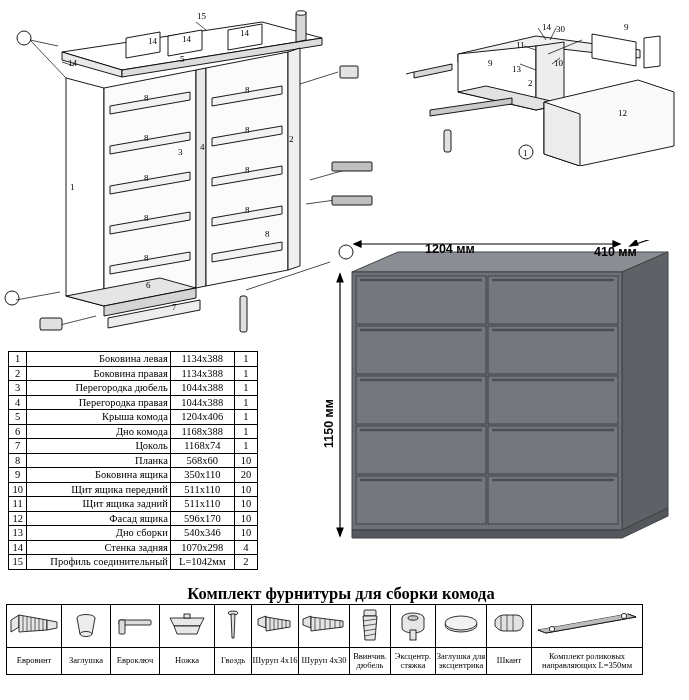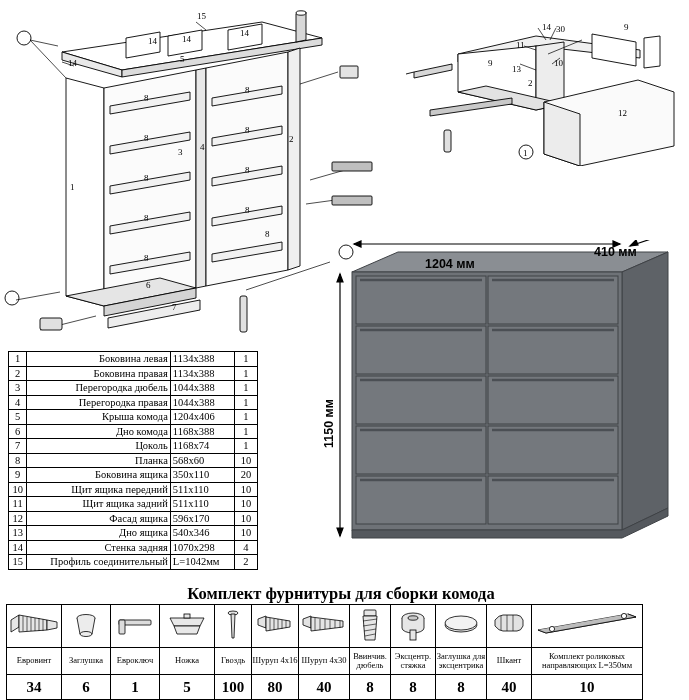--- a/index.html
+++ b/index.html
@@ -5,21 +5,21 @@
   html,body{margin:0;padding:0;background:#fff;}
   body{width:689px;height:700px;position:relative;font-family:"Liberation Serif",serif;color:#000;overflow:hidden;}
   .abs{position:absolute;}
   svg{display:block;}
 
   
   #parts-table{position:absolute;left:8px;top:351px;width:250px;border-collapse:collapse;font-family:"Liberation Serif",serif;font-size:10.5px;}
   #parts-table td{border:1px solid #000;padding:0 2px;height:13.5px;line-height:13.5px;}
   #parts-table td.num{width:14px;text-align:center;}
   #parts-table td.nm{width:140px;text-align:right;}
-  #parts-table td.dim{width:62px;}
+  #parts-table td.dim{width:62px;text-align:center;}
   #parts-table td.qty{width:20px;text-align:center;}
   .indent{padding-left:16px !important;}
 
   
   #hw-title{position:absolute;left:0;top:584px;width:682px;text-align:center;font-size:16.5px;font-weight:bold;font-family:"Liberation Serif",serif;}
   #hw-table{position:absolute;left:6px;top:604px;width:541px;border-collapse:collapse;font-family:Liberation Serif, serif;}
   #hw-table td{border:1px solid #000;text-align:center;vertical-align:middle;padding:0;}
   #hw-table tr.icons td{height:42px;}
   #hw-table tr.labels td{height:26px;font-size:8.5px;line-height:9.5px;}
   #hw-table tr.counts td{height:24px;font-size:15px;font-weight:bold;}
@@ -250,21 +250,21 @@
         <td class="qty">10</td>
       </tr>
     <tr>
         <td class="num">12</td>
         <td class="nm indent">Фасад ящика</td>
         <td class="dim">596х170</td>
         <td class="qty">10</td>
       </tr>
     <tr>
         <td class="num">13</td>
-        <td class="nm indent">Дно ящика</td>
+        <td class="nm indent">Дно сборки</td>
         <td class="dim">540х346</td>
         <td class="qty">10</td>
       </tr>
     <tr>
         <td class="num">14</td>
         <td class="nm indent">Стенка задняя</td>
         <td class="dim">1070х298</td>
         <td class="qty">4</td>
       </tr>
     <tr>
@@ -318,21 +318,21 @@
     <path d="M54 4 l7 -3 v6 z" fill="#000"></path>
         <path d="M320 4 l-7 -3 v6 z" fill="#000"></path>
     <line x1="330" y1="6" x2="372" y2="-8"></line>
     <path d="M330 6 l8 -1 l-2 -5 z" fill="#000"></path>
     <line x1="40" y1="34" x2="40" y2="296"></line>
     <path d="M40 34 l-3 8 h6 z" fill="#000"></path>
         <path d="M40 296 l-3 -8 h6 z" fill="#000"></path>
   </g>
 </svg>
 </div>
-<div class="abs dimlbl" style="left:425px;top:257px;">1204 мм</div>
+<div class="abs dimlbl" style="left:425px;top:242px;">1204 мм</div>
 <div class="abs dimlbl" style="left:578px;top:245px;margin-left:16px;">410 мм</div>
 <div class="abs dimlbl rot" style="left:322px;top:448px;">1150 мм</div>
 
 <div id="hw-title">Комплект фурнитуры для сборки комода</div>
 
 <table id="hw-table">
   <tbody>
       <tr class="icons">
     <td>
       <svg width="54" height="40" viewBox="0 0 54 40">
@@ -478,28 +478,14 @@
     <td>Ножка</td>
     <td>Гвоздь</td>
     <td>Шуруп 4х16</td>
     <td>Шуруп 4х30</td>
     <td>Ввинчив. дюбель</td>
     <td>Эксцентр. стяжка</td>
     <td>Заглушка для эксцентрика</td>
     <td>Шкант</td>
     <td>Комплект роликовых направляющих L=350мм</td>
   </tr>
-  <tr class="counts">
-    <td>34</td>
-    <td>6</td>
-    <td>1</td>
-    <td>5</td>
-    <td>100</td>
-    <td>80</td>
-    <td>40</td>
-    <td>8</td>
-    <td>8</td>
-    <td>8</td>
-    <td>40</td>
-    <td>10</td>
-  </tr>
 </tbody>
   </table>
 
 </body></html>

